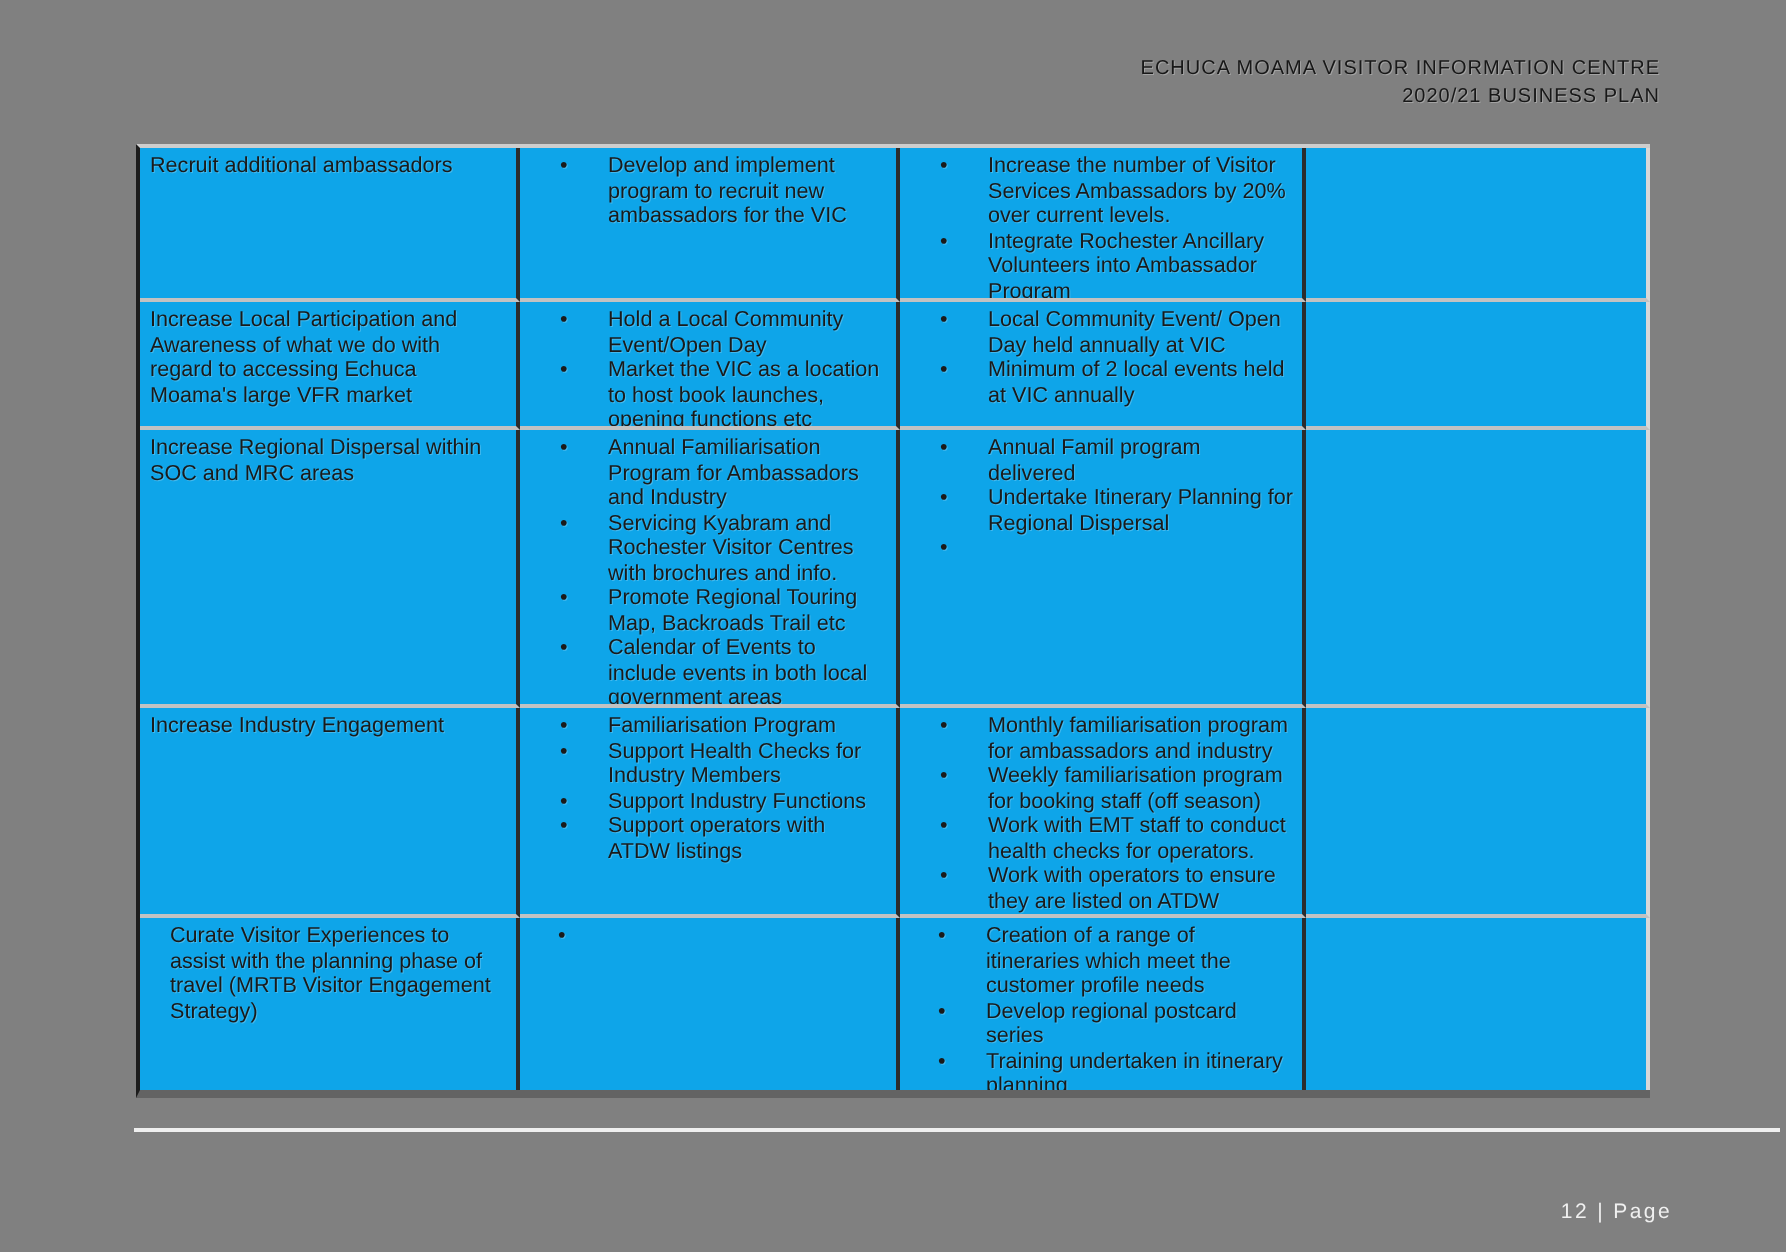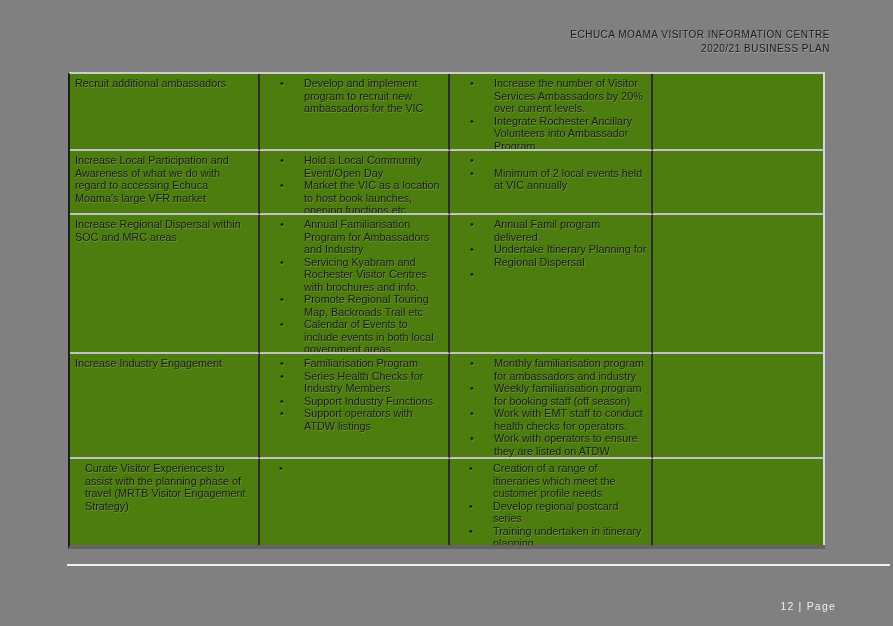--- a/index.html
+++ b/index.html
@@ -9,21 +9,21 @@
     overflow:hidden;
   }
   .doc-header{
     position:absolute;top:28px;right:63px;text-align:right;
     font-size:10px;letter-spacing:.5px;line-height:14px;color:#181818;
     text-shadow:.5px .5px 0 rgba(255,255,255,.28);
   }
   .goals-table{
     position:absolute;left:68px;top:72px;width:757px;box-sizing:border-box;
     border-left:2px solid #1c1c1c;border-top:2px solid #cdcdcd;
-    border-bottom:4px solid #636363;background:#4d7c0f;
+    border-bottom:4px solid #636363;background:#0ea5e9;
   }
   .t-row{display:grid;grid-template-columns:190px 190px 203px 172px;box-sizing:border-box;}
   .r0{height:77px}.r1{height:64px}.r2{height:139px}.r3{height:105px}.r4{height:86px}
   .cell{
     box-sizing:border-box;overflow:hidden;
     border-right:2px solid #2c2c2c;border-bottom:2px solid #c2c2c2;
     font-size:10.8px;line-height:12.5px;
     text-shadow:.5px .5px 0 rgba(255,255,255,.22);
   }
   .cell:last-child{border-right:2px solid #d8d8d8;}
@@ -84,20 +84,21 @@
             <span class="bullet-text">Hold a Local Community Event/Open Day</span>
           </div>
           <div class="bullet-item">
             <span class="bullet">•</span>
             <span class="bullet-text">Market the VIC as a location to host book launches, opening functions etc</span>
           </div>
         </div>
       <div class="cell bullet-cell">
           <div class="bullet-item">
             <span class="bullet">•</span>
+            <span class="bullet-text">Local Community Event/ Open Day held annually at VIC</span>
           </div>
           <div class="bullet-item">
             <span class="bullet">•</span>
             <span class="bullet-text">Minimum of 2 local events held at VIC annually</span>
           </div>
         </div>
       <div class="cell empty-cell"></div>
     </div>
 
     <div class="t-row r2">
@@ -142,21 +143,21 @@
       <div class="cell goal-cell">
         <div>Increase Industry Engagement</div>
       </div>
       <div class="cell bullet-cell">
           <div class="bullet-item">
             <span class="bullet">•</span>
             <span class="bullet-text">Familiarisation Program</span>
           </div>
           <div class="bullet-item">
             <span class="bullet">•</span>
-            <span class="bullet-text">Series Health Checks for Industry Members</span>
+            <span class="bullet-text">Support Health Checks for Industry Members</span>
           </div>
           <div class="bullet-item">
             <span class="bullet">•</span>
             <span class="bullet-text">Support Industry Functions</span>
           </div>
           <div class="bullet-item">
             <span class="bullet">•</span>
             <span class="bullet-text">Support operators with ATDW listings</span>
           </div>
         </div>

